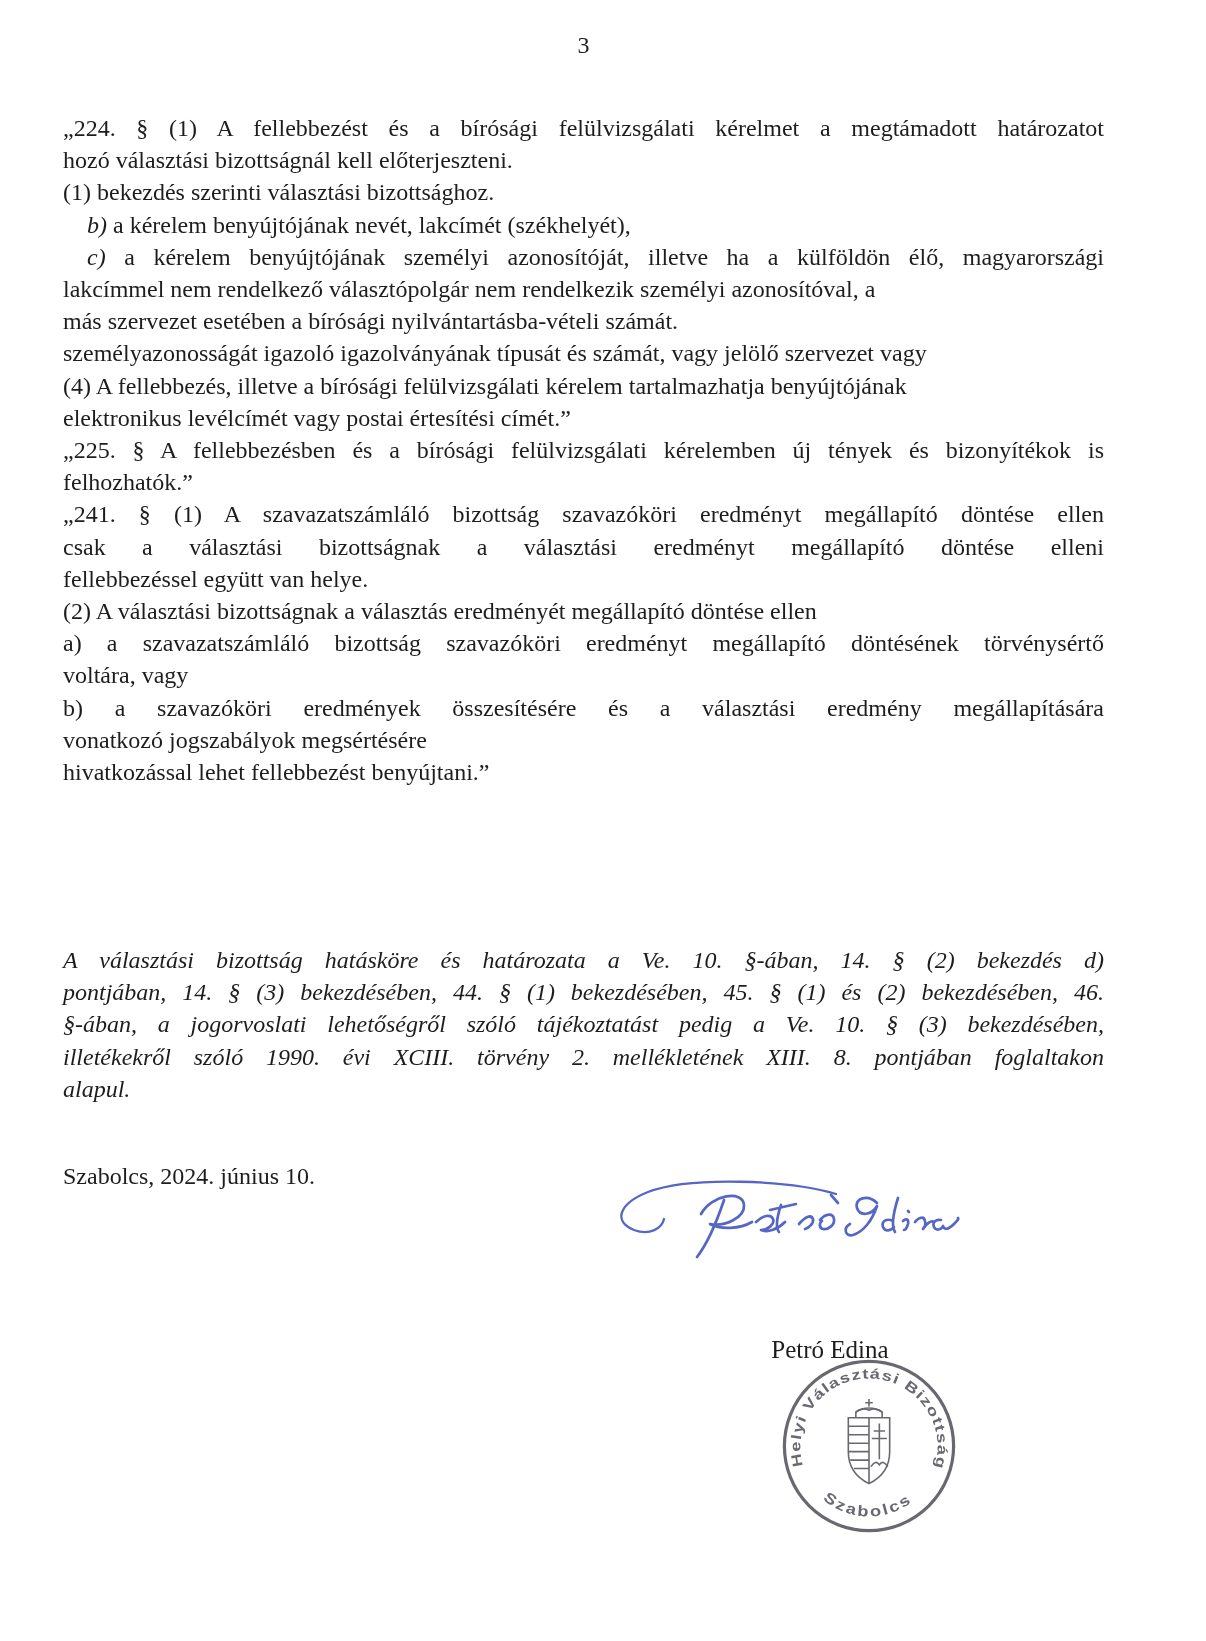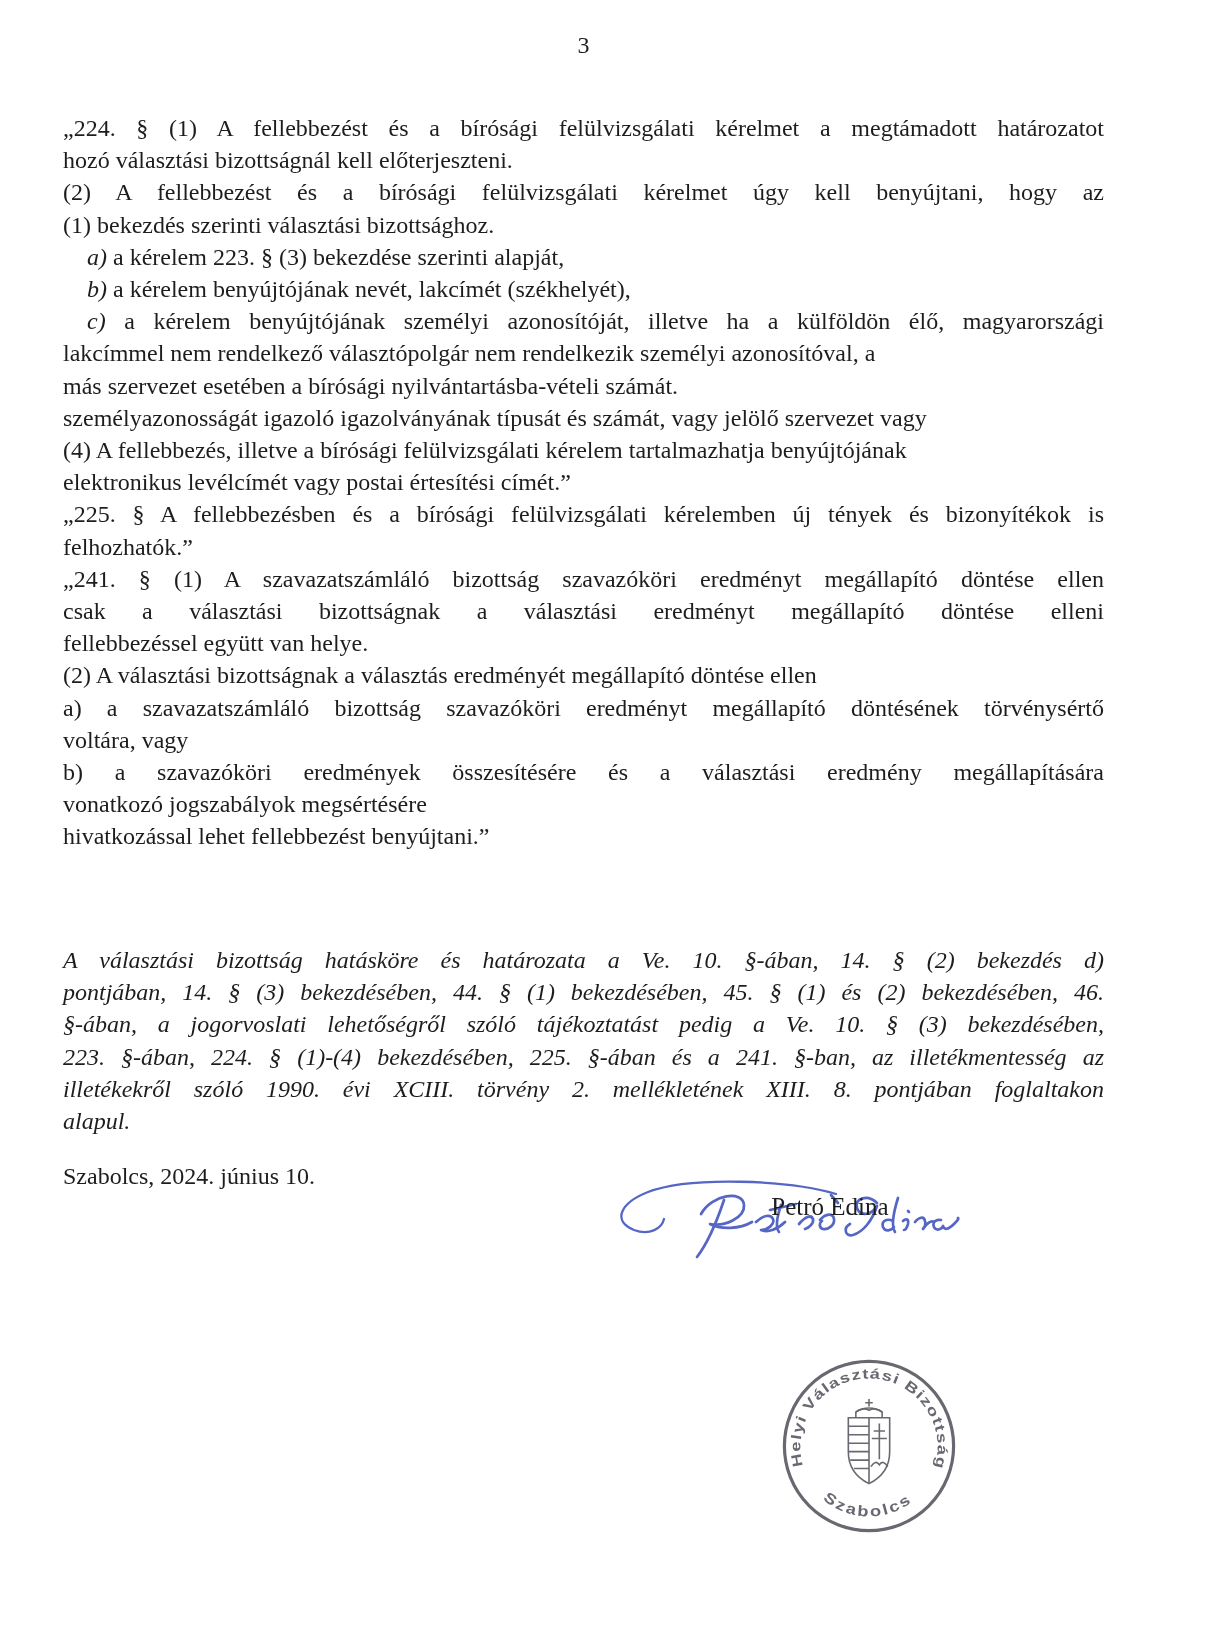--- a/index.html
+++ b/index.html
@@ -17,43 +17,41 @@
   .tline { line-height:32.2px; }
   .tline.just { text-align:justify; text-align-last:justify; }
   .tline.ind { padding-left:24px; }
   .it { font-style:italic; }
   .dateline { position:absolute; left:63px; top:1163px; font-size:24px; }
   .sig { position:absolute; left:600px; top:1178px; width:360px; height:85px; }
   .sig path { fill:none; stroke:var(--sig,#5566c5); stroke-linecap:round; stroke-linejoin:round; }
   .sig path.thin { stroke-width:2.3; }
   .sig path.mid { stroke-width:2.7; }
   .sigblock {
-    position:absolute; left:680px; top:1191px; width:300px;
+    position:absolute; left:680px; top:1334px; width:300px;
     text-align:center; font-size:25px; line-height:31px;
   }
   .stamp { position:absolute; left:775px; top:1352px; width:188px; height:188px; opacity:0.88; }
   .stamp .ring { fill:none; stroke:var(--stamp,#55545e); stroke-width:3.4; }
   .stamp text { font-family:"Liberation Sans", sans-serif; font-weight:bold; fill:var(--stamp,#55545e); }
   .stampTextTop { font-size:15px; letter-spacing:1px; }
   .stampTextBottom { font-size:16px; letter-spacing:2px; }
   .emblem path { stroke:var(--stamp,#55545e); fill:none; stroke-width:1.7; }
 </style>
 </head>
 <body>
 
 <div class="page" style="--ink: #1d1d1d; --sig: #5566c5; --stamp: #55545e; --paper: #ffffff;">
 
   <div class="pagenum">3</div>
 
   <div class="block bodyA">
       <div class="tline just"><span>„224. § (1) A fellebbezést és a bírósági felülvizsgálati kérelmet a megtámadott határozatot</span></div>
       <div class="tline"><span>hozó választási bizottságnál kell előterjeszteni.</span></div>
-      <div class="tline just"><span>(2) A fellebbezést és a bírósági felülvizsgálati kérelmet úgy kell benyújtani, hogy az</span></div>
       <div class="tline"><span>(1) bekezdés szerinti választási bizottsághoz.</span></div>
-      <div class="tline ind"><span class="it">a) </span><span>a kérelem 223. § (3) bekezdése szerinti alapját,</span></div>
       <div class="tline ind"><span class="it">b) </span><span>a kérelem benyújtójának nevét, lakcímét (székhelyét),</span></div>
       <div class="tline just ind"><span class="it">c) </span><span>a kérelem benyújtójának személyi azonosítóját, illetve ha a külföldön élő, magyarországi</span></div>
       <div class="tline"><span>lakcímmel nem rendelkező választópolgár nem rendelkezik személyi azonosítóval, a</span></div>
       <div class="tline"><span>más szervezet esetében a bírósági nyilvántartásba-vételi számát.</span></div>
       <div class="tline"><span>személyazonosságát igazoló igazolványának típusát és számát, vagy jelölő szervezet vagy</span></div>
       <div class="tline"><span>(4) A fellebbezés, illetve a bírósági felülvizsgálati kérelem tartalmazhatja benyújtójának</span></div>
       <div class="tline"><span>elektronikus levélcímét vagy postai értesítési címét.”</span></div>
       <div class="tline just"><span>„225. § A fellebbezésben és a bírósági felülvizsgálati kérelemben új tények és bizonyítékok is</span></div>
       <div class="tline"><span>felhozhatók.”</span></div>
       <div class="tline just"><span>„241. § (1) A szavazatszámláló bizottság szavazóköri eredményt megállapító döntése ellen</span></div>
@@ -64,21 +62,20 @@
       <div class="tline"><span>voltára, vagy</span></div>
       <div class="tline just"><span>b) a szavazóköri eredmények összesítésére és a választási eredmény megállapítására</span></div>
       <div class="tline"><span>vonatkozó jogszabályok megsértésére</span></div>
       <div class="tline"><span>hivatkozással lehet fellebbezést benyújtani.”</span></div>
     </div>
 
   <div class="block bodyB">
       <div class="tline just"><span>A választási bizottság hatásköre és határozata a Ve. 10. §-ában, 14. § (2) bekezdés d)</span></div>
       <div class="tline just"><span>pontjában, 14. § (3) bekezdésében, 44. § (1) bekezdésében, 45. § (1) és (2) bekezdésében, 46.</span></div>
       <div class="tline just"><span>§-ában, a jogorvoslati lehetőségről szóló tájékoztatást pedig a Ve. 10. § (3) bekezdésében,</span></div>
-      <div class="tline just"><span>223. §-ában, 224. § (1)-(4) bekezdésében, 225. §-ában és a 241. §-ban, az illetékmentesség az</span></div>
       <div class="tline just"><span>illetékekről szóló 1990. évi XCIII. törvény 2. mellékletének XIII. 8. pontjában foglaltakon</span></div>
       <div class="tline"><span>alapul.</span></div>
     </div>
 
   <div class="dateline">Szabolcs, 2024. június 10.</div>
 
   <svg class="sig" viewBox="0 0 360 85" aria-hidden="true">
     <path class="thin" d="M 236 16 C 190 2 90 -2 48 14 C 20 25 12 43 34 52 C 50 58 62 50 64 41"></path>
     <path class="mid" d="M 124 22 C 118 40 110 62 97 79"></path>
     <path class="mid" d="M 101 36 C 112 16 143 12 144 27 C 145 40 124 49 110 46 C 121 52 140 51 152 44"></path>

